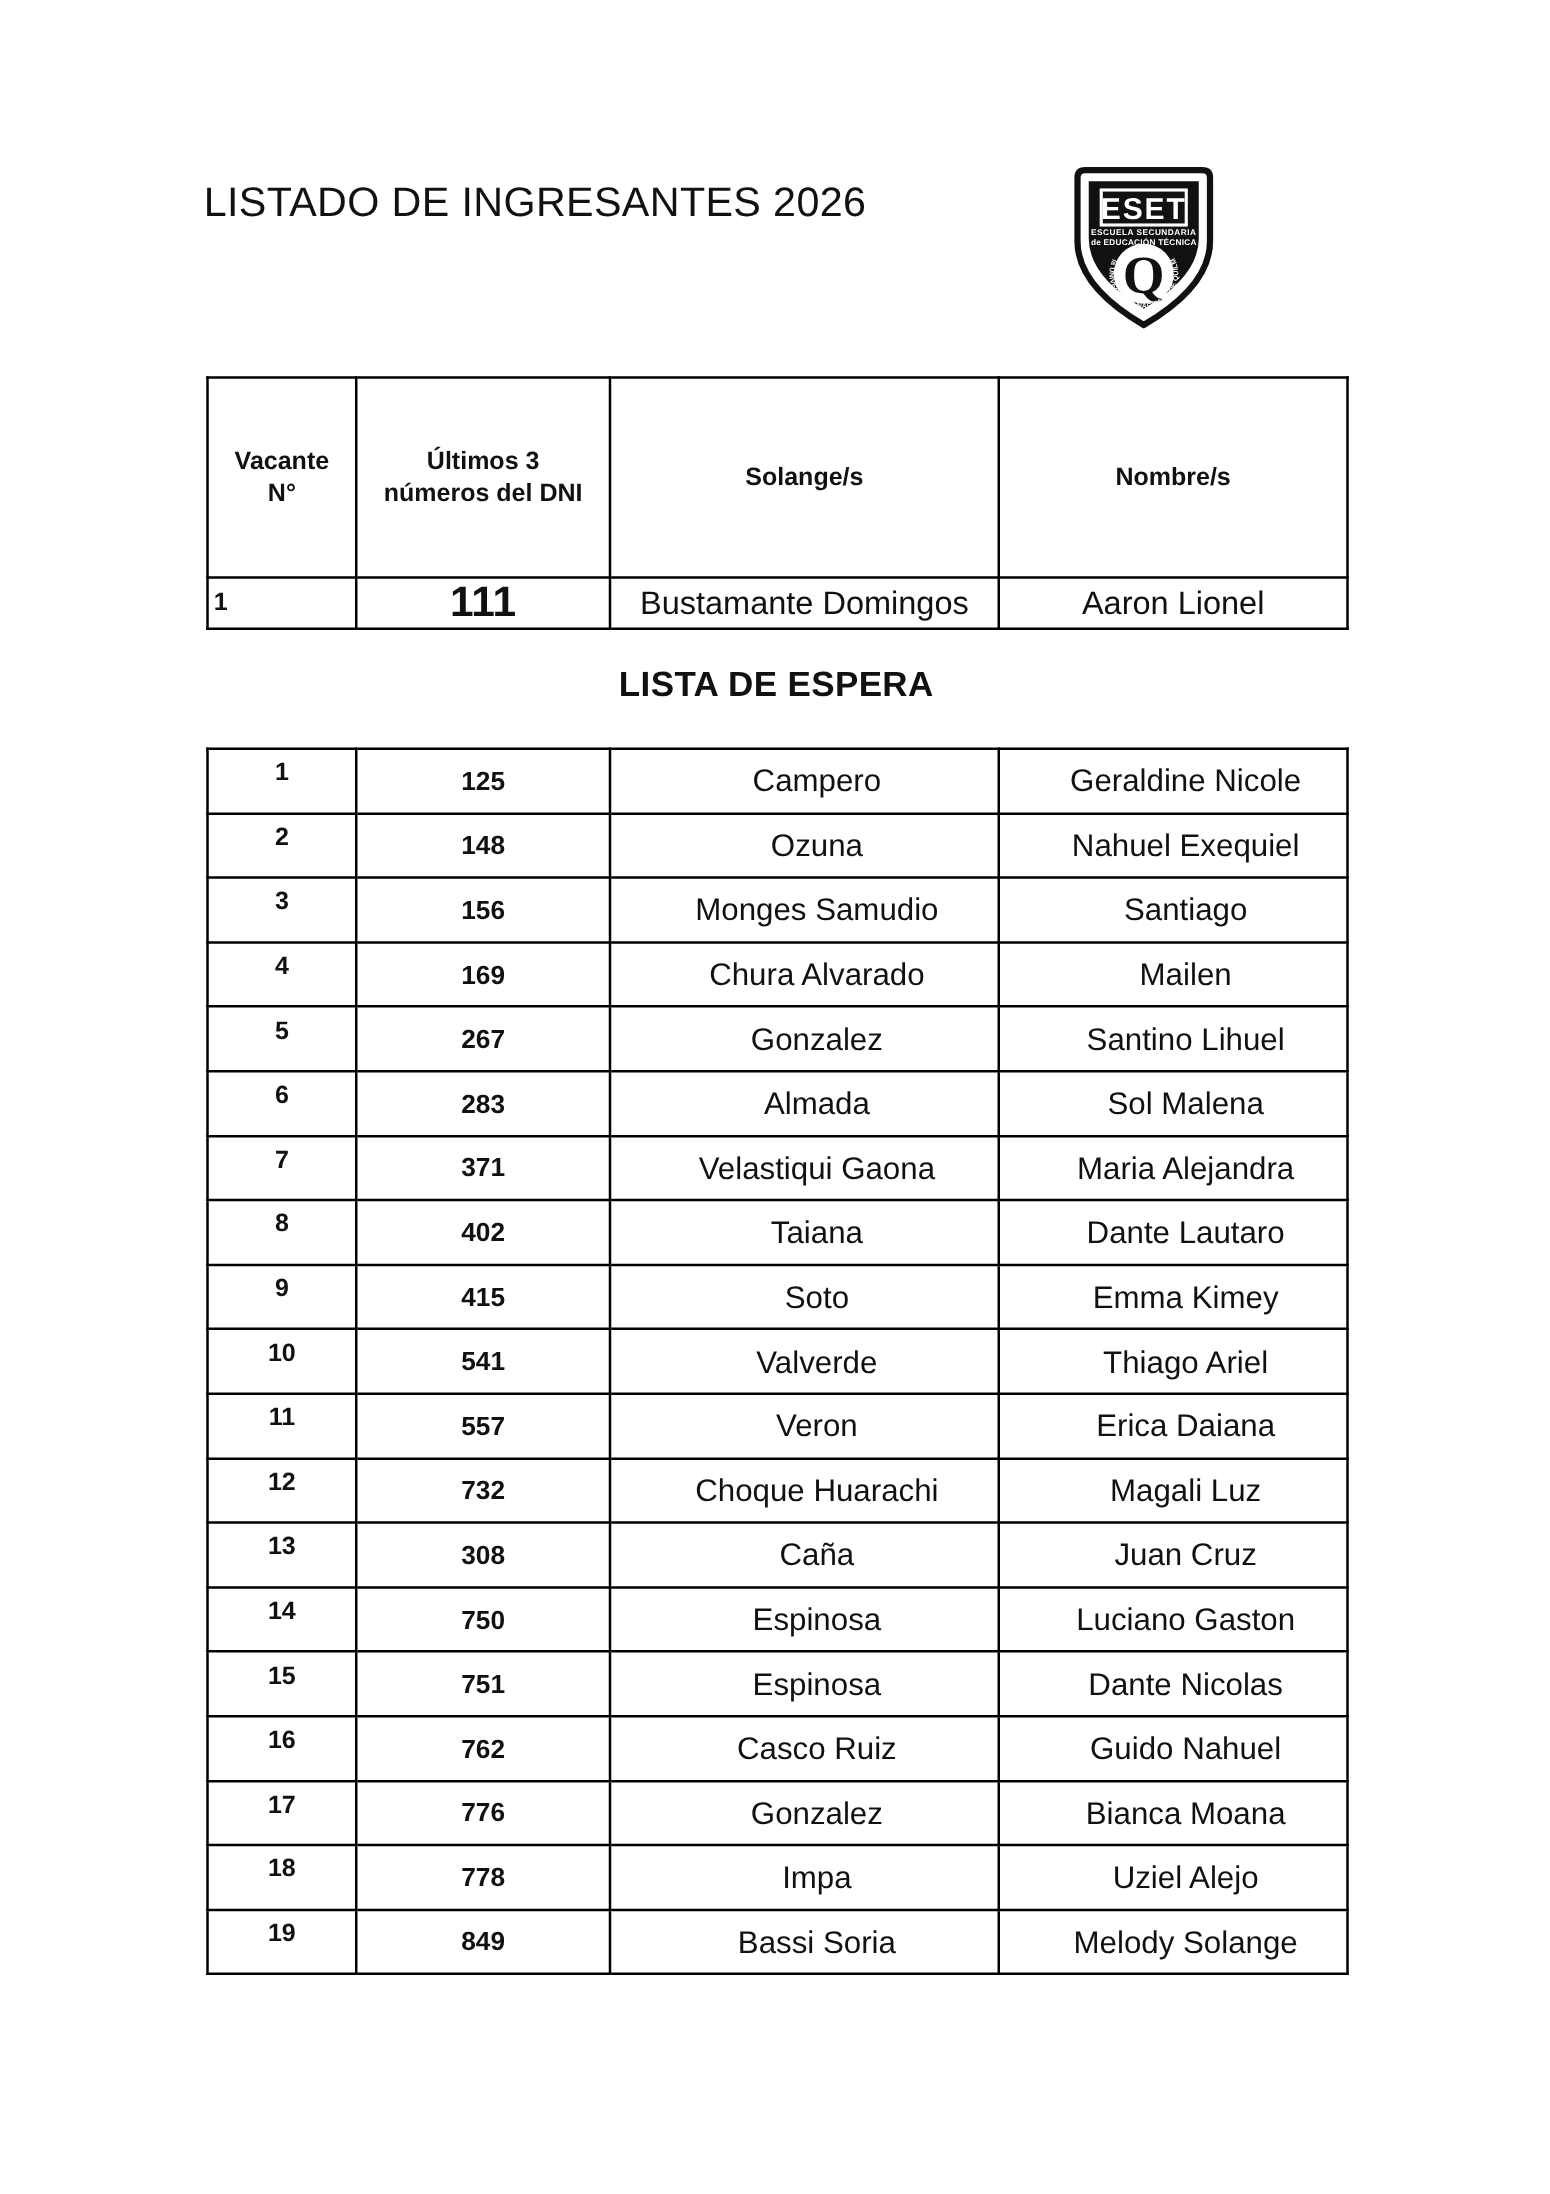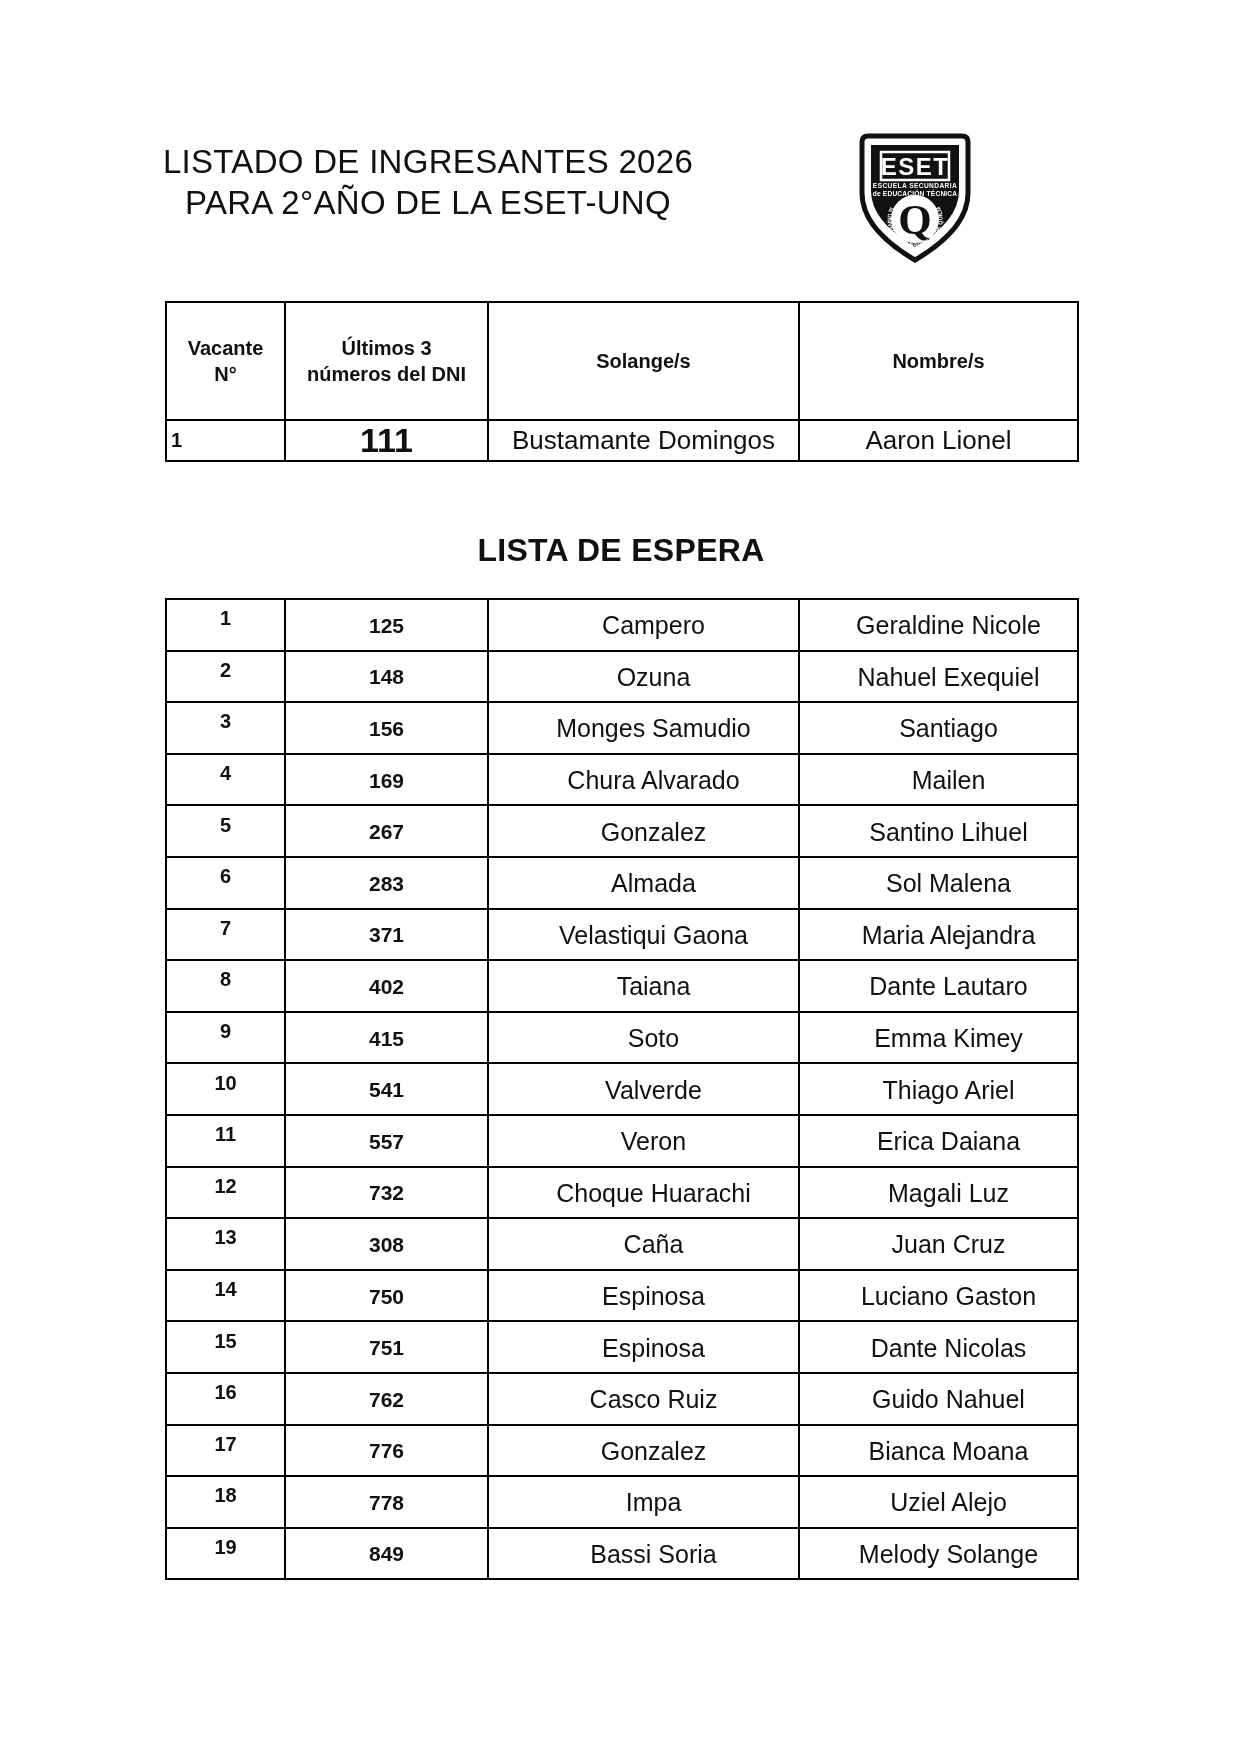--- a/index.html
+++ b/index.html
@@ -41,21 +41,21 @@
   th,td{
     border:2px solid var(--border);
     padding:0;
     overflow:hidden;
     vertical-align:middle;
     text-align:center;
     color:var(--text);
   }
   
   #main-table{top:301px;}
-  #main-table tr.hdr{height:118px;}
+  #main-table tr.hdr{height:160px;}
   #main-table tr.data{height:40px;}
   #main-table th{
     font-weight:bold;
     font-size:20px;
     line-height:26px;
     white-space:pre-line;
   }
   #main-table td{font-size:26px;}
   #main-table td.c0{
     text-align:left;
@@ -63,21 +63,21 @@
     font-size:20px;
     font-weight:bold;
   }
   #main-table td.c1{font-weight:bold;font-size:34px;}
   
   .wl-heading{
     position:absolute;
     left:165px;top:532px;width:912px;
     text-align:center;
     font-weight:bold;
-    font-size:32px;
+    font-size:28px;
     letter-spacing:.3px;
     color:var(--text);
   }
   #wl-table{top:598px;}
   #wl-table tr{height:51.6px;}
   #wl-table td.c0{
     font-size:20px;
     font-weight:bold;
     padding-bottom:12px;
   }
@@ -94,21 +94,20 @@
   col.w0{width:119px;}
   col.w1{width:203px;}
   col.w2{width:311px;}
   col.w3{width:279px;}
 </style>
 </head>
 <body>
 
 <div class="page-title">
   <div>LISTADO DE INGRESANTES 2026</div>
-  <div>PARA 2°AÑO DE LA ESET-UNQ</div>
 </div>
 
 <div class="logo-wrap">
   <svg width="122" height="138" viewBox="0 0 122 136">
 
     <path d="M14 5 Q8 5 8 11 V62 Q8 98 61 129 Q114 98 114 62 V11 Q114 5 108 5 Z" fill="#ffffff" stroke="#111111" stroke-width="5"></path>
 
     <path d="M17 14 H105 V60 Q105 90 61 116 Q17 90 17 60 Z" fill="#111111"></path>
 
     <rect x="27" y="21" width="68" height="28" fill="#111111" stroke="#ffffff" stroke-width="2.5"></rect>

